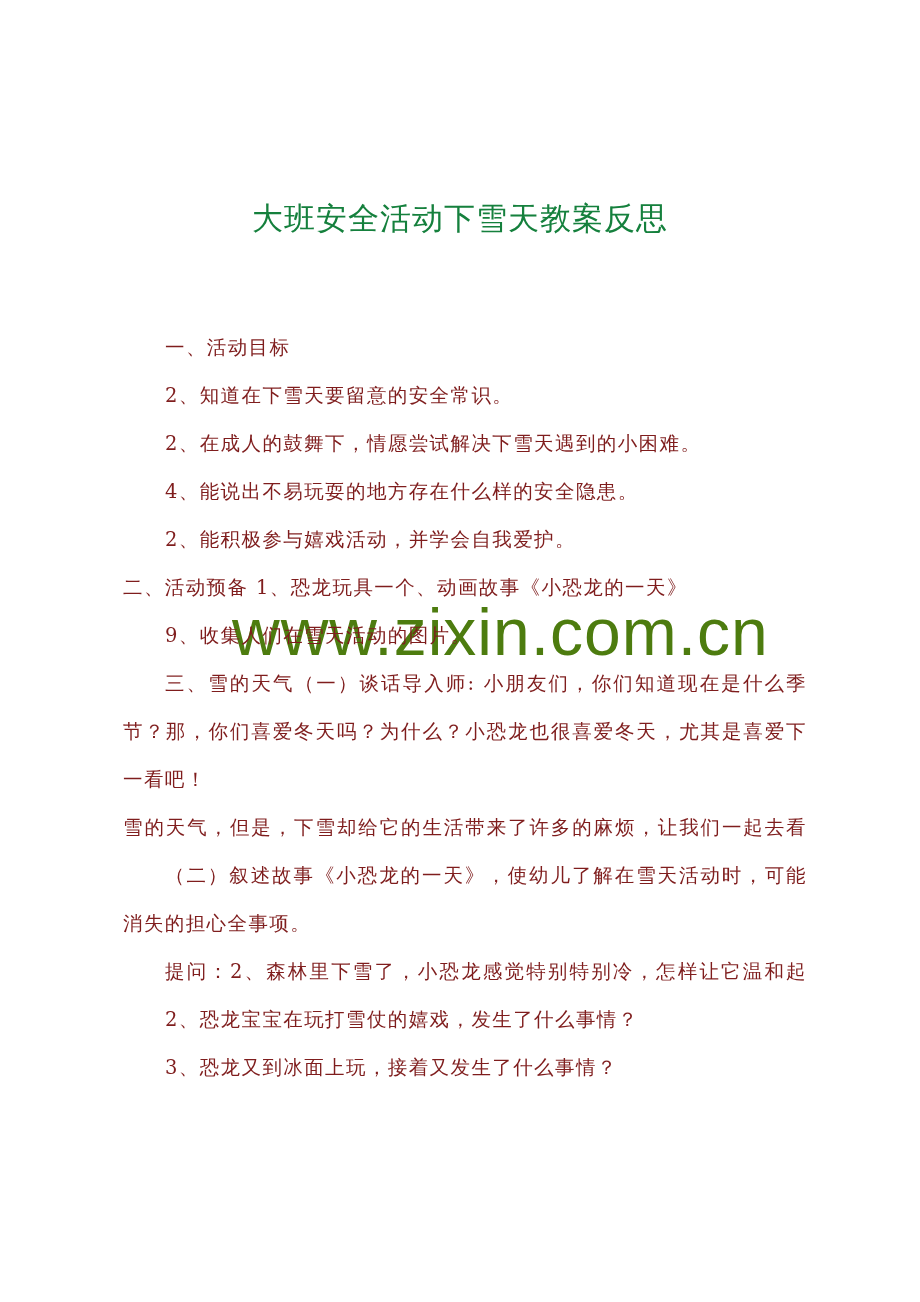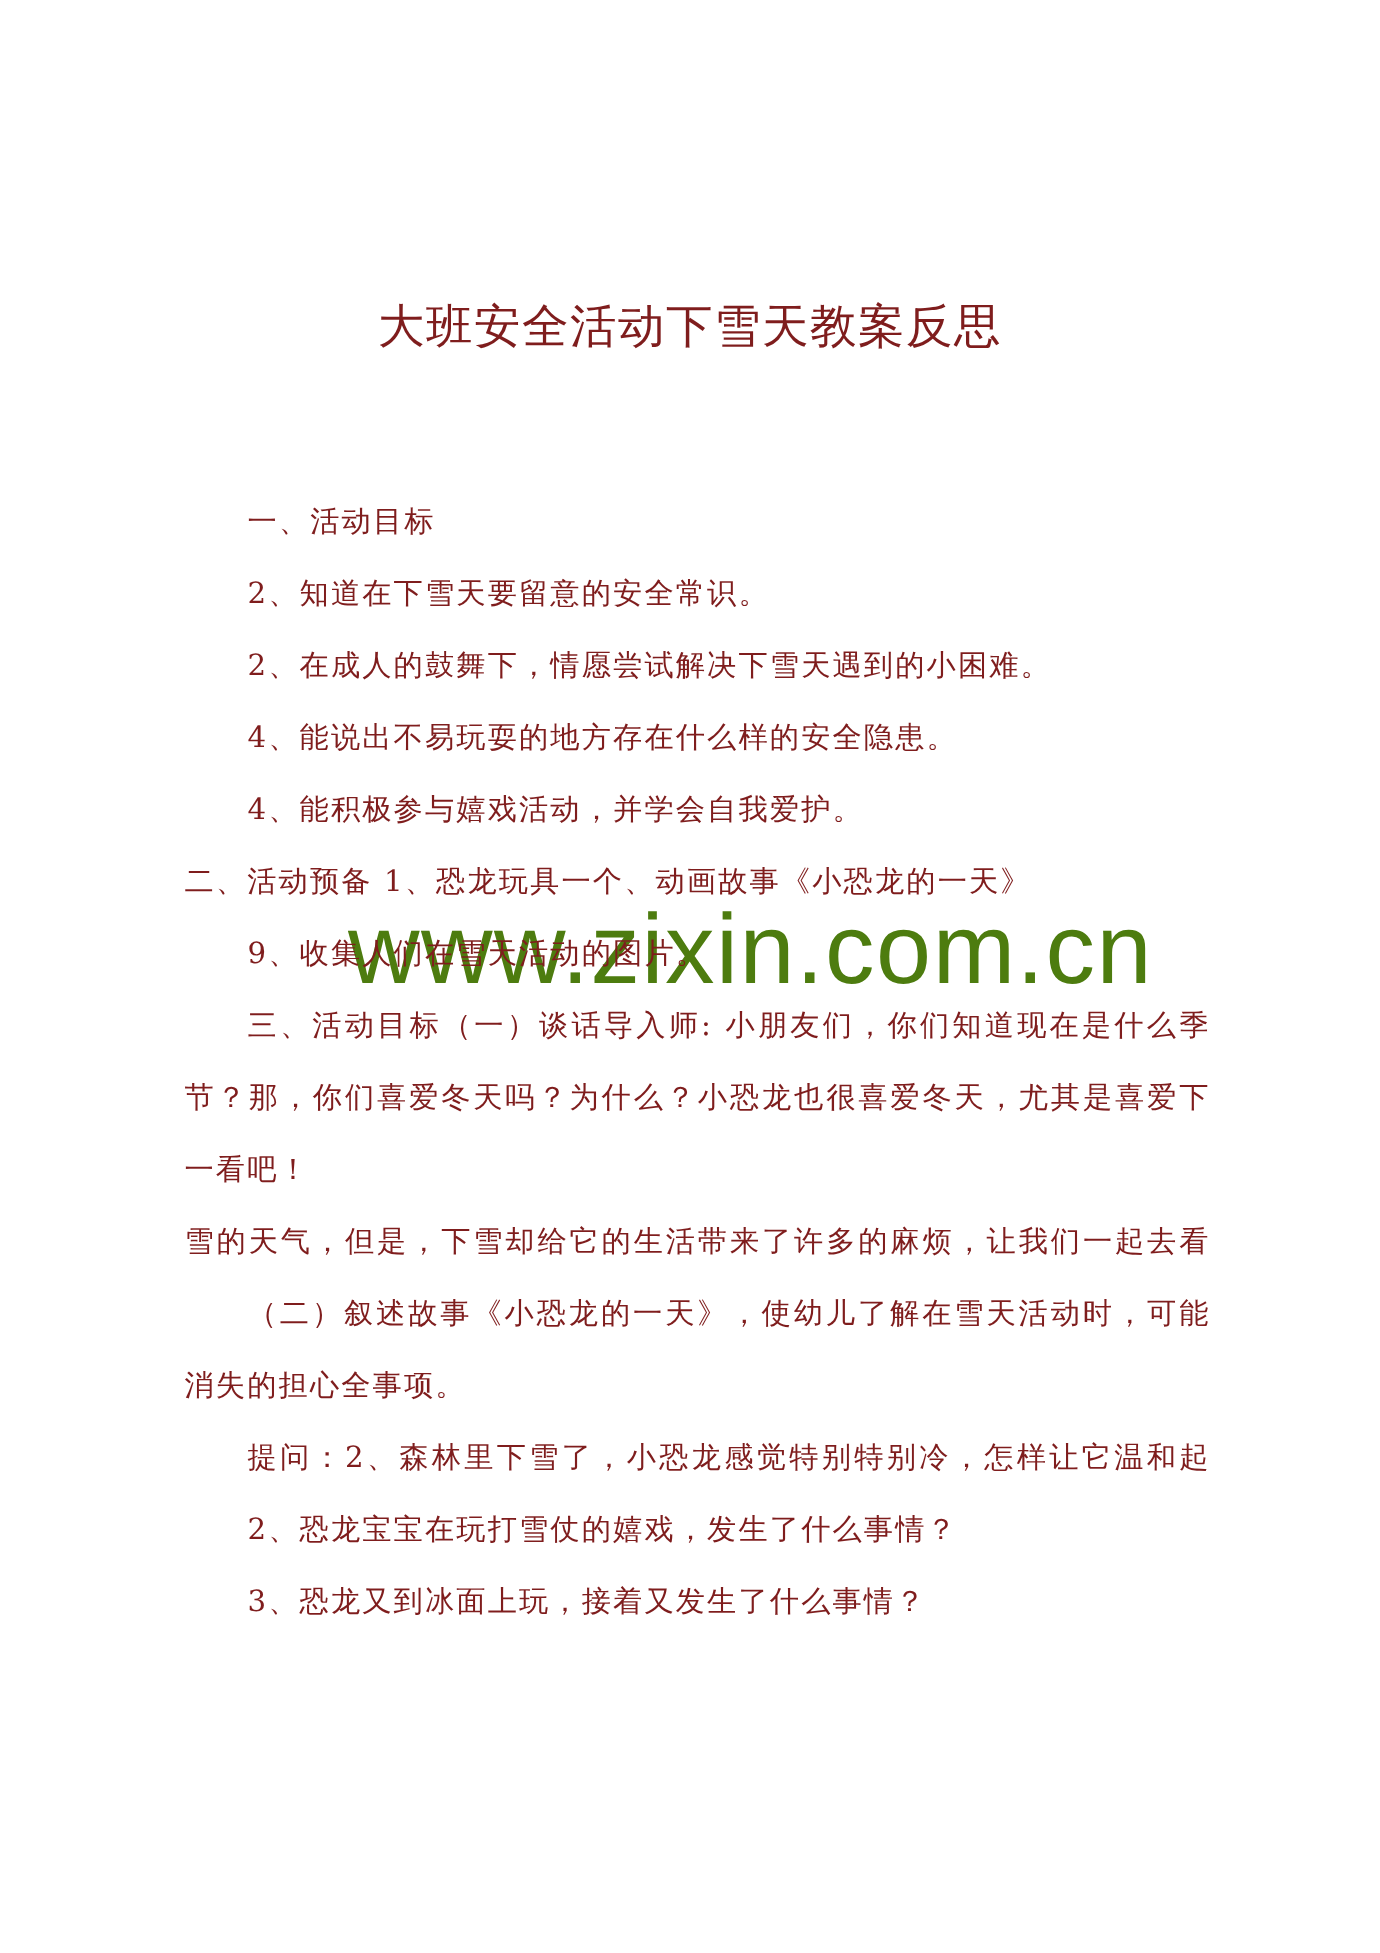--- a/index.html
+++ b/index.html
@@ -1,20 +1,20 @@
 <!DOCTYPE html>
 <html><head>
   <meta charset="utf-8">
   <style>
     html, body { margin: 0; padding: 0; background: #ffffff; }
     body { width: 920px; height: 1302px; position: relative; overflow: hidden; }
     .page { position: absolute; left: 0; top: 0; width: 920px; height: 1302px; background: #fff; }
     .title {
       position: absolute; left: 0; top: 196px; width: 920px; text-align: center;
-      color: #7f1d1d; font-family: "DejaVu Serif", "Liberation Serif", serif;
+      color: #15803d; font-family: "DejaVu Serif", "Liberation Serif", serif;
       font-size: 31px; letter-spacing: 1px; line-height: 44px;
     }
     .body {
       position: absolute; left: 123px; top: 324px; width: 684px;
       font-family: "DejaVu Serif", "Liberation Serif", serif;
       font-size: 19.5px; color: #7f1d1d; line-height: 48px; letter-spacing: 1.4px;
     }
     .line { white-space: nowrap; height: 48px; }
     .indent { padding-left: 42px; }
     .justify { text-align: justify; text-align-last: justify; white-space: normal; overflow: hidden; }
@@ -30,24 +30,24 @@
 <div class="page">
   <div class="watermark">www.zixin.com.cn</div>
 
   <div class="title">大班安全活动下雪天教案反思</div>
 
   <div class="body">
     <div class="line indent">一、活动目标</div>
     <div class="line indent">2、知道在下雪天要留意的安全常识。</div>
     <div class="line indent">2、在成人的鼓舞下，情愿尝试解决下雪天遇到的小困难。</div>
     <div class="line indent">4、能说出不易玩耍的地方存在什么样的安全隐患。</div>
-    <div class="line indent">4、能积极参与嬉戏活动，并学会自我爱护。</div>
+    <div class="line indent">2、能积极参与嬉戏活动，并学会自我爱护。</div>
     <div class="line">二、活动预备 1、恐龙玩具一个、动画故事《小恐龙的一天》</div>
     <div class="line indent">9、收集人们在雪天活动的图片。</div>
-    <div class="line indent justify">三、活动目标（一）谈话导入师: 小朋友们，你们知道现在是什么季</div>
+    <div class="line indent justify">三、雪的天气（一）谈话导入师: 小朋友们，你们知道现在是什么季</div>
     <div class="line justify">节？那，你们喜爱冬天吗？为什么？小恐龙也很喜爱冬天，尤其是喜爱下</div>
     <div class="line">一看吧！</div>
     <div class="line justify">雪的天气，但是，下雪却给它的生活带来了许多的麻烦，让我们一起去看</div>
     <div class="line indent justify">（二）叙述故事《小恐龙的一天》，使幼儿了解在雪天活动时，可能</div>
     <div class="line">消失的担心全事项。</div>
     <div class="line indent justify">提问：2、森林里下雪了，小恐龙感觉特别特别冷，怎样让它温和起</div>
     <div class="line indent">2、恐龙宝宝在玩打雪仗的嬉戏，发生了什么事情？</div>
     <div class="line indent">3、恐龙又到冰面上玩，接着又发生了什么事情？</div>
   </div>
 </div>

